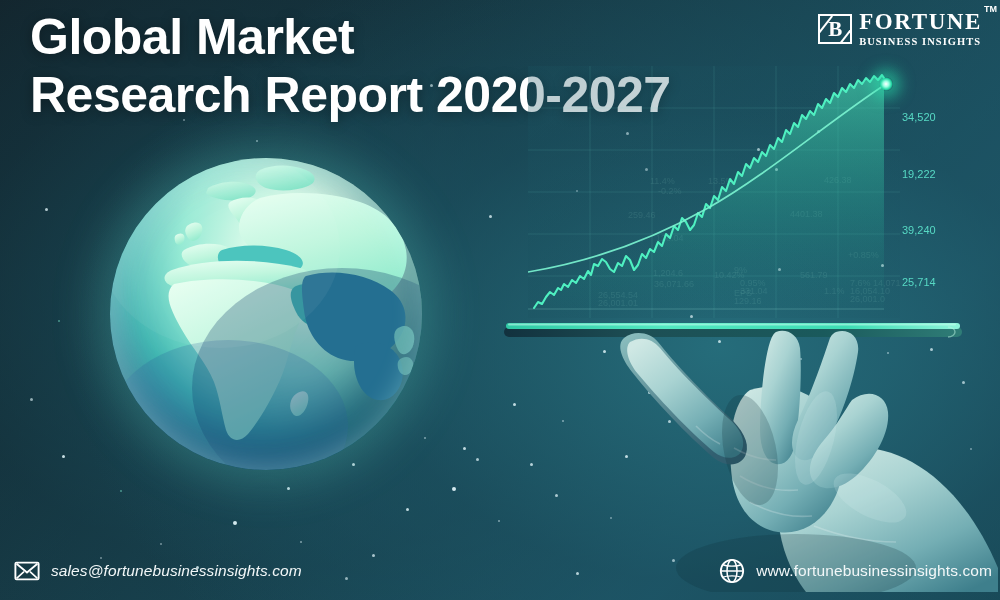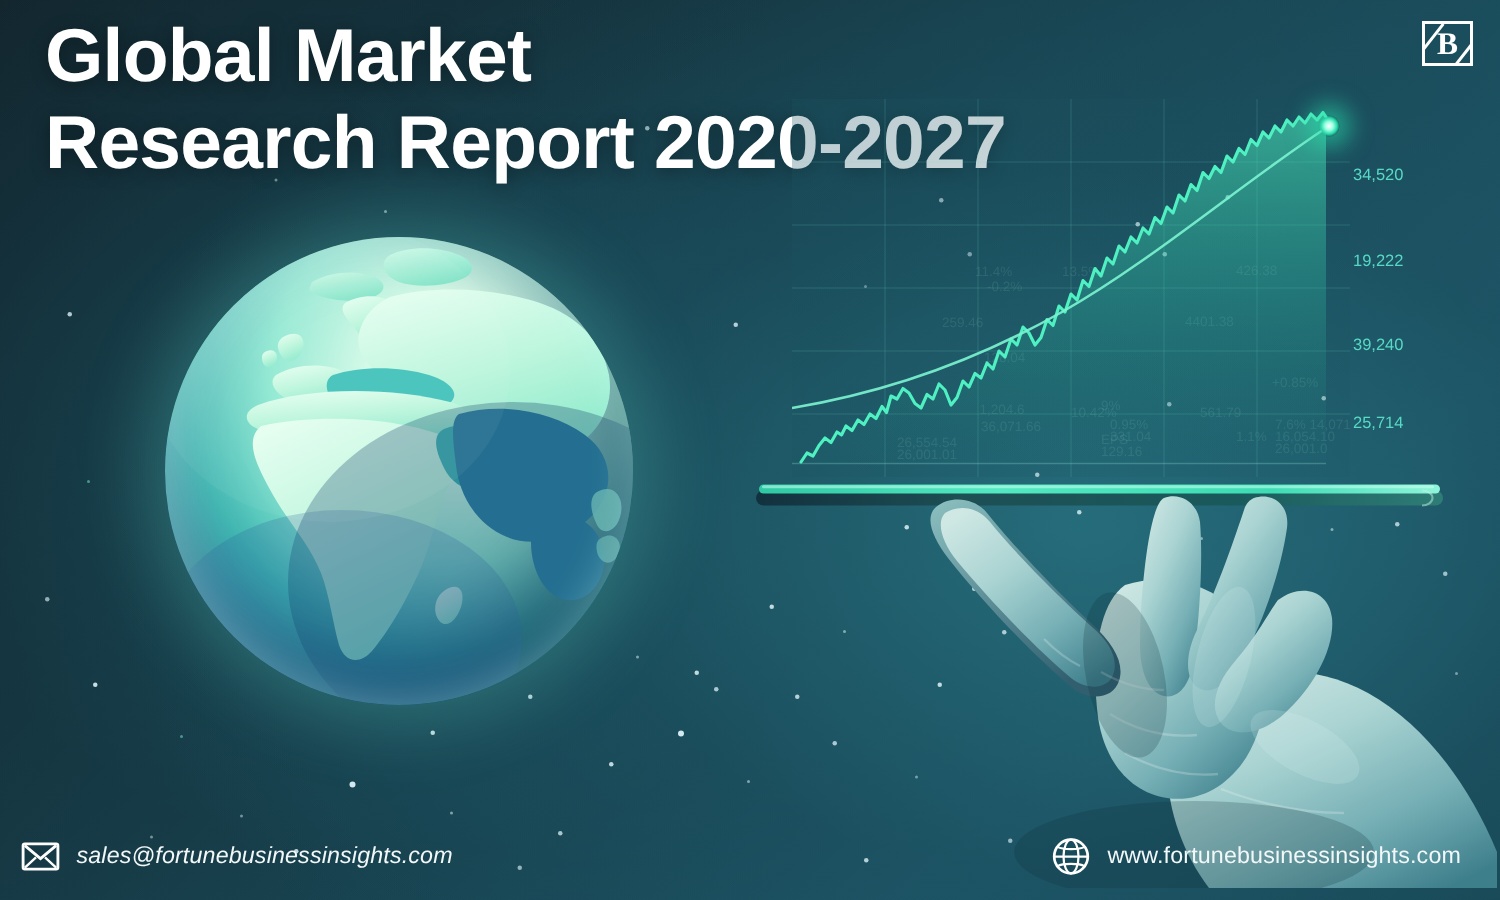--- a/index.html
+++ b/index.html
@@ -60,21 +60,21 @@
   }
   .globe .rim{position:absolute;inset:0;border-radius:50%;box-shadow:inset 0 0 24px 4px rgba(190,255,245,.30);}
   .globe svg{position:absolute;left:0;top:0;}
 
   
   .tablet{position:absolute;left:504px;top:321px;width:458px;height:17px;}
   .hand-wrap{position:absolute;left:600px;top:330px;width:400px;height:262px;}
 
   
   .footer-left{position:absolute;left:14px;bottom:16px;display:flex;align-items:center;gap:11px;font-style:italic;}
-  .footer-right{position:absolute;right:26px;bottom:16px;display:flex;align-items:center;gap:11px;}
+  .footer-right{position:absolute;right:8px;bottom:16px;display:flex;align-items:center;gap:11px;}
   .footer-text{color:#f2f7f8;font-size:15.5px;letter-spacing:.1px;}
   .ico{width:26px;height:26px;flex:0 0 26px;}
 </style>
 </head>
 <body>
 
 <div id="stage">
 
   <div>
     <div class="particle" style="left:45px;top:208px;width:3px;height:3px;opacity:.75;"></div>
@@ -142,20 +142,27 @@
     <span>Global Market</span>
     <span class="l2">Research Report 2020-2027</span>
   </div>
 
   <div class="logo">
     <div class="logo-mark">
       <span class="slash"></span>
       <span class="slash2"></span>
       <span class="bz">B</span>
     </div>
+    <div class="logo-text">
+      <div class="logo-top">
+        <span>FORTUNE</span>
+        <span class="logo-tm">TM</span>
+      </div>
+      <div class="logo-bottom">BUSINESS INSIGHTS</div>
+    </div>
   </div>
 
   <div class="chart-wrap">
     <svg width="372" height="252" viewBox="0 0 372 252">
       <defs>
         <linearGradient id="areaFill" x1="0" y1="0" x2="0" y2="1">
           <stop offset="0%" stop-color="#4df0bf" stop-opacity=".55"></stop>
           <stop offset="60%" stop-color="#2ec9a6" stop-opacity=".22"></stop>
           <stop offset="100%" stop-color="#1d8f82" stop-opacity=".04"></stop>
         </linearGradient>

